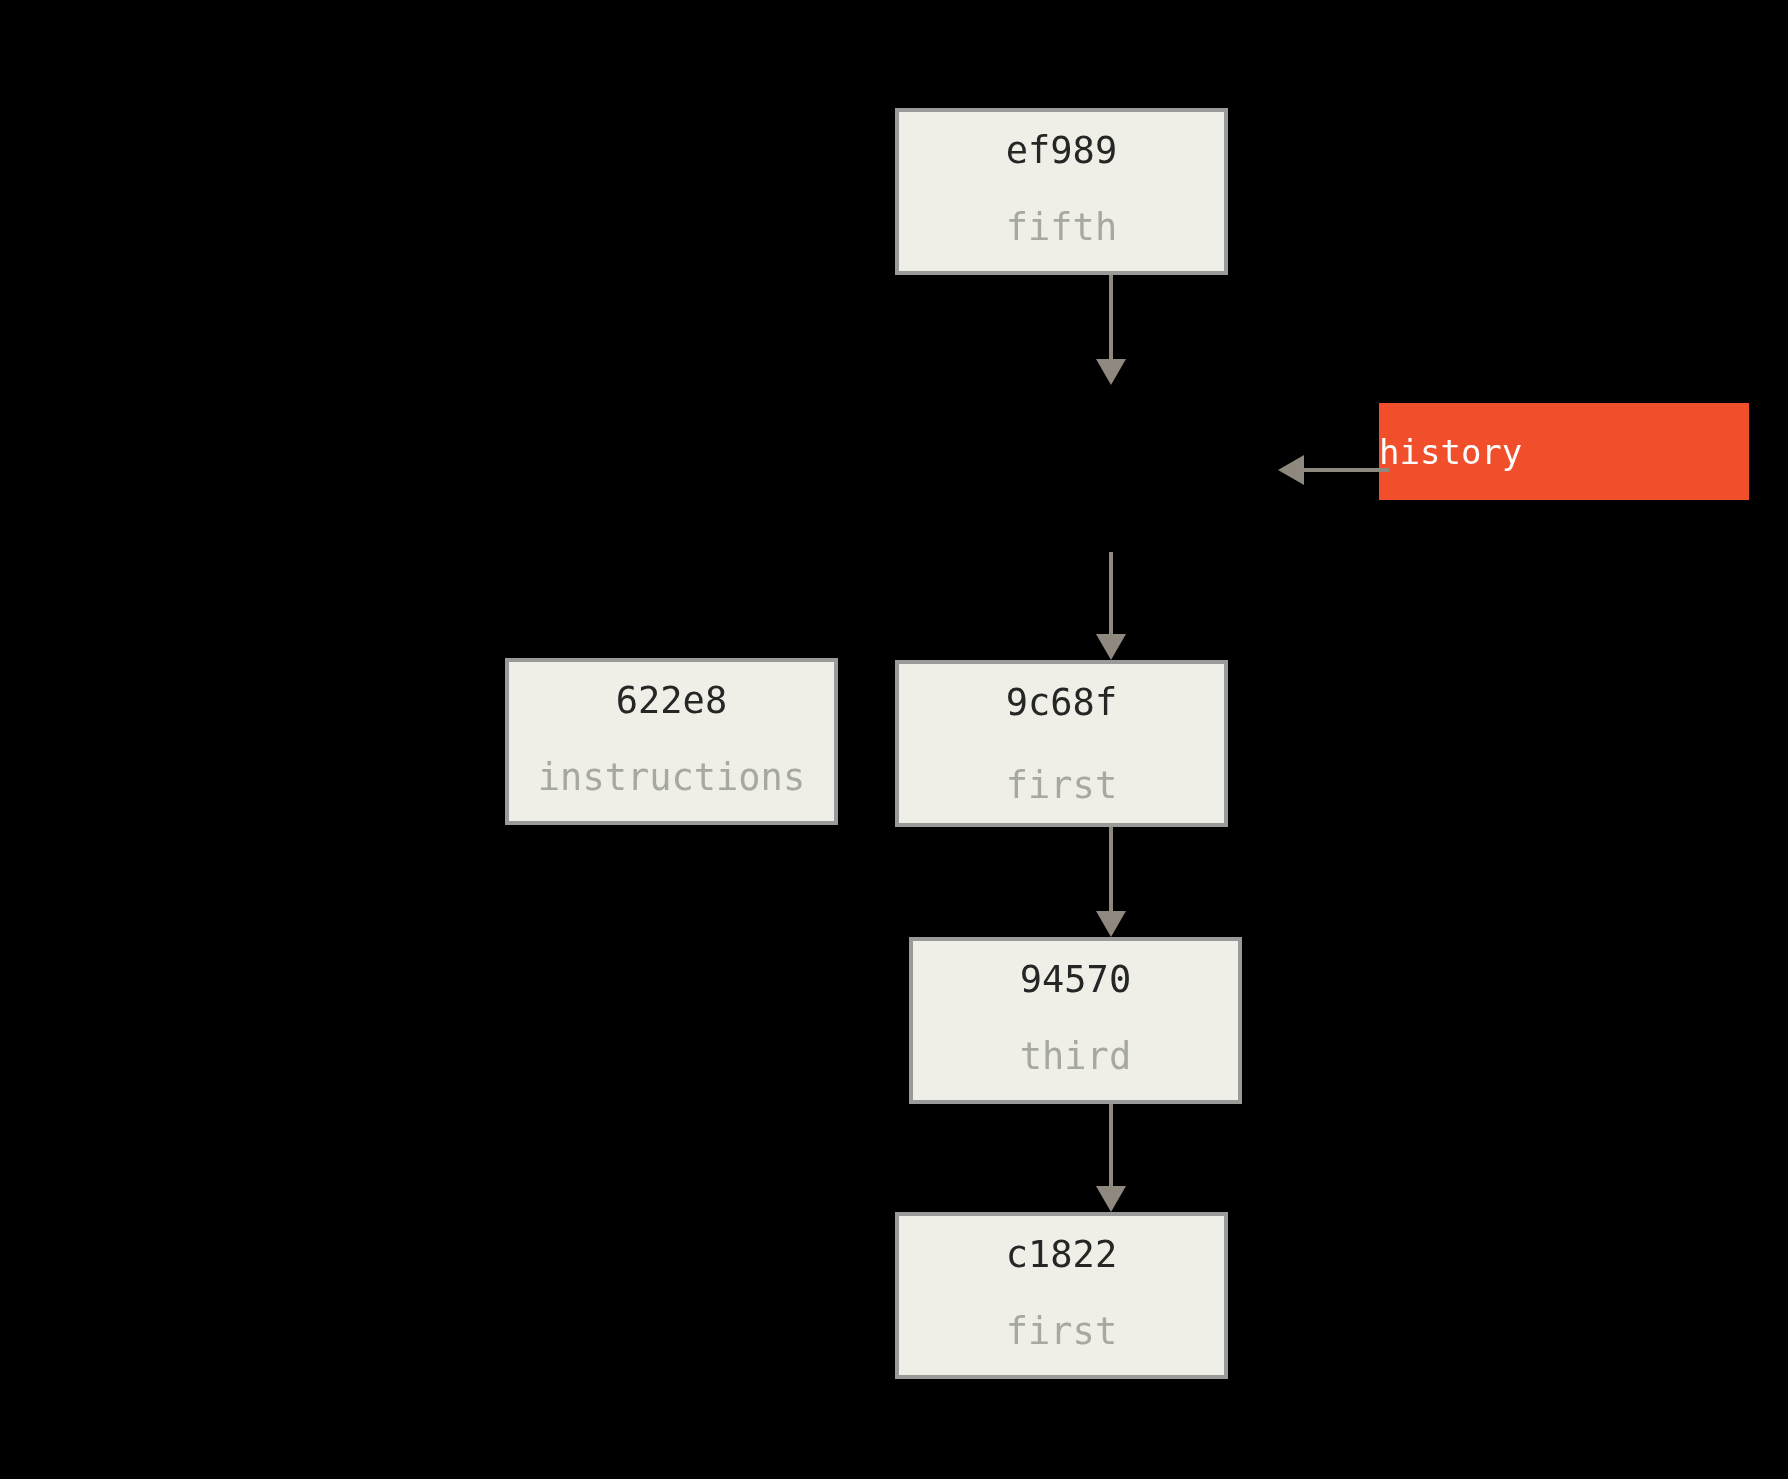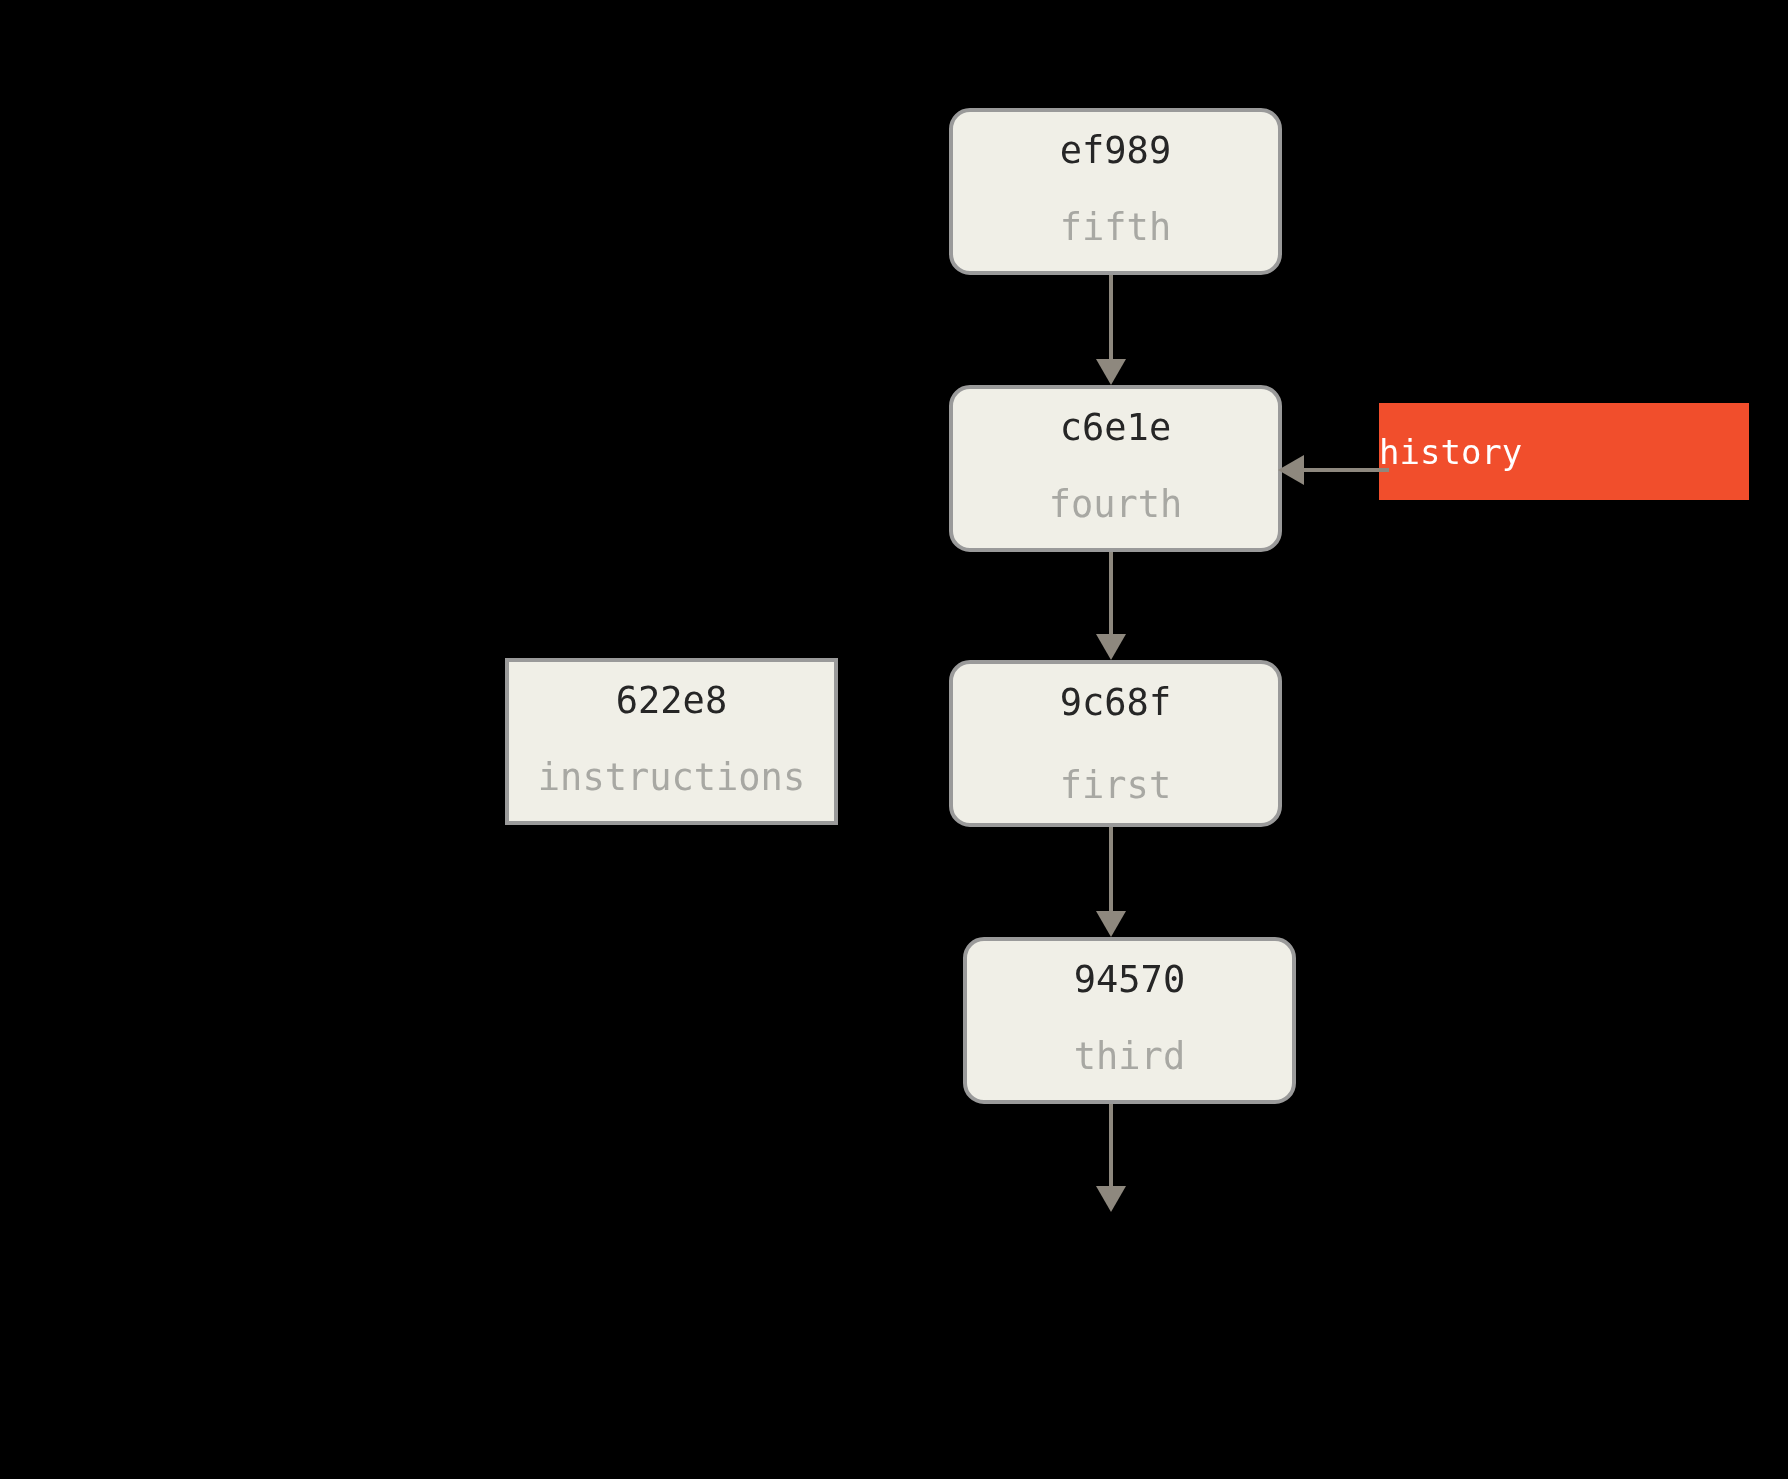--- a/index.html
+++ b/index.html
@@ -34,21 +34,21 @@
     font-size: 37px;
     line-height: 46px;
     white-space: pre;
   }
   .msg {
     color: var(--label-text, #A8A8A3);
     font-size: 37px;
     line-height: 46px;
     white-space: pre;
   }
-  .pos-commit { left: 949px; border-radius: 21px; }
+  .pos-commit { left: 895px; }
   .pos-0 { top: 108px; }
   .pos-1 { top: 385px; }
   .pos-2 { top: 660px; gap: 37px; }
   .pos-3 { top: 937px; margin-left: 14px; }
   .pos-4 { top: 1212px; }
   .pos-side { left: 505px; top: 658px; text-align: center; }
 
   .history-box {
     position: absolute;
     left: 1379px;
@@ -112,35 +112,35 @@
 </head>
 <body>
 
 <div class="canvas">
 
   <div class="box pos-commit pos-0">
     <div class="hash">ef989</div>
     <div class="msg">fifth</div>
   </div>
 
-  <div class="box pos-commit pos-1">
-    <div class="hash">c6e1e</div>
-    <div class="msg">fourth</div>
-  </div>
 
   <div class="box pos-commit pos-2">
     <div class="hash">9c68f</div>
     <div class="msg">first</div>
   </div>
 
   <div class="box pos-commit pos-3">
     <div class="hash">94570</div>
     <div class="msg">third</div>
   </div>
 
+  <div class="box pos-commit pos-4">
+    <div class="hash">c1822</div>
+    <div class="msg">first</div>
+  </div>
 
   <div class="box pos-side">
     <div class="hash">622e8</div>
     <div class="msg">instructions</div>
   </div>
 
   <div class="history-box">
     <span class="history-text">history</span>
   </div>
 

